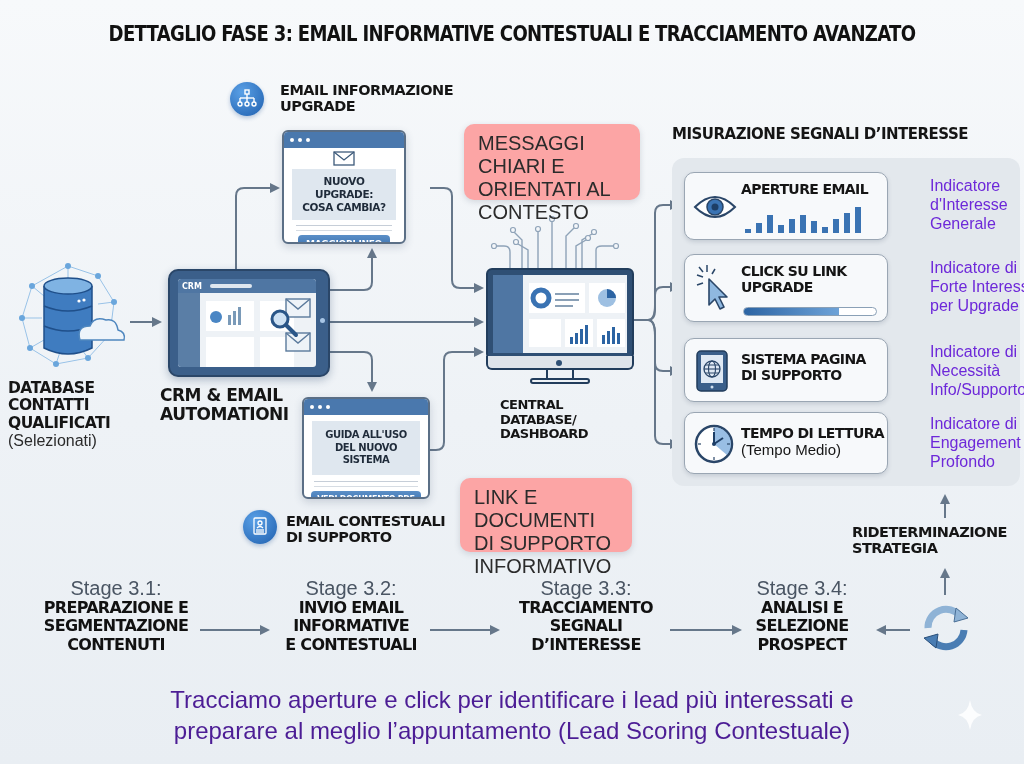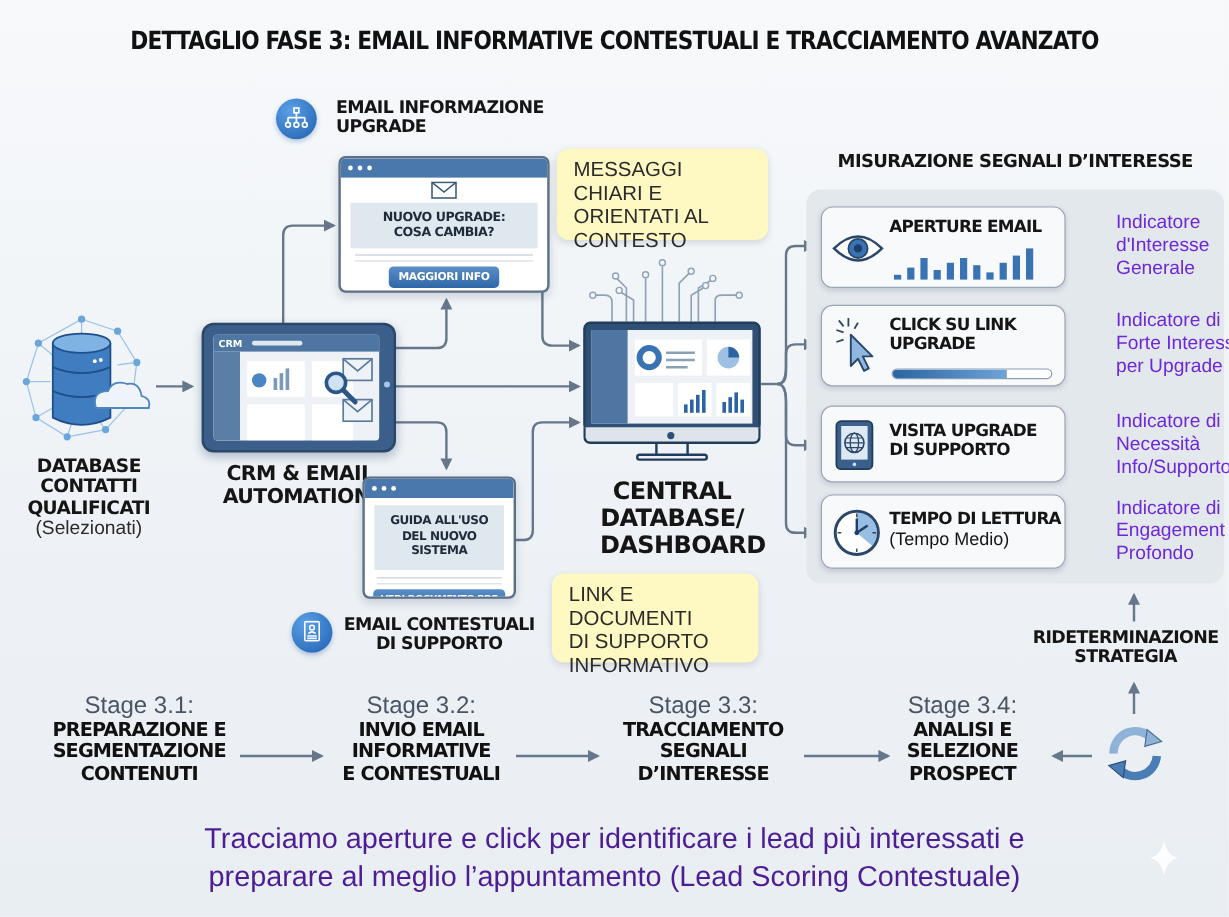--- a/index.html
+++ b/index.html
@@ -13,28 +13,28 @@
   .abs { position: absolute; }
   .title {
     left: 0; top: 22px; width: 1024px; text-align: center;
     font-family: "DejaVu Sans", sans-serif; font-weight: bold;
     font-size: 21px; letter-spacing: -0.8px; color: #111;
     transform: scaleX(0.86);
   }
   svg.connectors { position: absolute; left: 0; top: 0; width: 1024px; height: 764px; }
   .label-bold {
     font-family: "DejaVu Sans", sans-serif; font-weight: bold; color: #151515;
-    text-align: center; line-height: 1.12; letter-spacing: -0.5px;
+    line-height: 1.12; letter-spacing: -0.5px;
   }
   .label-light { font-family: "Liberation Sans", sans-serif; color: #2a2a2a; }
   .bubble {
-    background: #fef9c3; border-radius: 10px;
+    background: #fca5a5; border-radius: 10px;
     box-shadow: 0 2px 6px rgba(60,80,100,0.18);
     font-family: "Liberation Sans", sans-serif; color: #2b2b2b;
-    font-size: 17px; line-height: 1.15; padding: 8px 14px;
+    font-size: 20px; line-height: 1.15; padding: 8px 14px;
   }
   .email-window {
     background: #ffffff; border: 2px solid #5b6f86; border-radius: 6px;
     box-shadow: 0 3px 8px rgba(50,70,100,0.2); overflow: hidden;
   }
   .email-window .bar { height: 16px; background: #4a78ad; display: flex; align-items: center; padding-left: 6px; gap: 4px; }
   .email-window .bar i { width: 4px; height: 4px; border-radius: 50%; background: #fff; display: block; }
   .email-window .subject {
     margin: 6px 8px 0; background: #dfe7ef; text-align: center;
     font-family: "DejaVu Sans", sans-serif; font-weight: bold; font-size: 10.5px;
@@ -235,21 +235,21 @@
     <circle cx="3" cy="15" r="2"></circle>
       <circle cx="10" cy="15" r="2"></circle>
       <circle cx="17" cy="15" r="2"></circle>
   </svg>
 </div>
 <div class="abs label-bold" style="left:280px; top:82px; text-align:left; font-size:14.5px;">
   <div>EMAIL INFORMAZIONE</div>
   <div>UPGRADE</div>
 </div>
 
-<div class="abs email-window" style="left:282px; top:130px; width:176px; height:114px;">
+<div class="abs email-window" style="left:282px; top:130px; width:124px; height:114px;">
   <div class="bar">
       <i></i>
       <i></i>
       <i></i>
     </div>
   <div style="height:18px; display:flex; justify-content:center; align-items:flex-end;">
     <svg width="22" height="15" viewBox="0 0 22 15">
         <rect x="1" y="1" width="20" height="13" fill="#fff" stroke="#3d5a7a" stroke-width="1.3"></rect>
         <path d="M1,1 L11,9 L21,1" fill="none" stroke="#3d5a7a" stroke-width="1.3"></path>
       </svg>
@@ -337,21 +337,21 @@
             <rect x="20" y="14" width="3" height="11" fill="#2c64a3"></rect>
           </svg>
       </div>
     </div>
   </div>
   <div style="position:absolute; left:0; top:88px; width:148px; height:14px; background:#dfe4ea; border:2px solid #223d5c; border-top:none; border-radius:0 0 6px 6px;"></div>
   <div style="position:absolute; left:70px; top:92px; width:6px; height:6px; border-radius:50%; background:#2f4f74;"></div>
   <div style="position:absolute; left:60px; top:102px; width:28px; height:10px; border-left:2px solid #223d5c; border-right:2px solid #223d5c; background:#eef2f6;"></div>
   <div style="position:absolute; left:44px; top:110px; width:60px; height:6px; border:2px solid #223d5c; border-radius:3px; background:#eef2f6;"></div>
 </div>
-<div class="abs label-bold" style="left:500px; top:398px; width:120px; font-size:20px;">
+<div class="abs label-bold" style="left:500px; top:398px; width:120px; font-size:13px;">
   <div>CENTRAL</div>
   <div>DATABASE/</div>
   <div>DASHBOARD</div>
 </div>
 
 <div class="abs label-bold" style="left:672px; top:126px; width:348px; font-size:15px;">MISURAZIONE SEGNALI D’INTERESSE</div>
 
 <div class="abs panel"></div>
 
 <div class="metric-card" style="top:172px;">
@@ -413,21 +413,21 @@
     <rect x="2" y="2" width="30" height="40" rx="4" fill="#3a5f8a" stroke="#223d5c" stroke-width="1.5"></rect>
     <rect x="6" y="6" width="22" height="28" fill="#dfe9f4"></rect>
     <circle cx="17" cy="20" r="8" fill="none" stroke="#2a4668" stroke-width="1.3"></circle>
     <ellipse cx="17" cy="20" rx="3.5" ry="8" fill="none" stroke="#2a4668" stroke-width="1.1"></ellipse>
     <line x1="9" y1="20" x2="25" y2="20" stroke="#2a4668" stroke-width="1.1"></line>
     <line x1="10" y1="16" x2="24" y2="16" stroke="#2a4668" stroke-width="1"></line>
       <line x1="10" y1="24" x2="24" y2="24" stroke="#2a4668" stroke-width="1"></line>
     <circle cx="17" cy="38" r="1.5" fill="#cfe0f0"></circle>
   </svg>
   <div class="mtitle" style="top:12px;">
-    <div>VISITA UPGRADE</div>
+    <div>SISTEMA PAGINA</div>
     <div>DI SUPPORTO</div>
   </div>
 </div>
 <div class="metric-desc" style="top:342px;">
   <div>Indicatore di</div>
   <div>Necessità</div>
   <div>Info/Supporto</div>
 </div>
 
 <div class="metric-card" style="top:412px; height:62px;">

